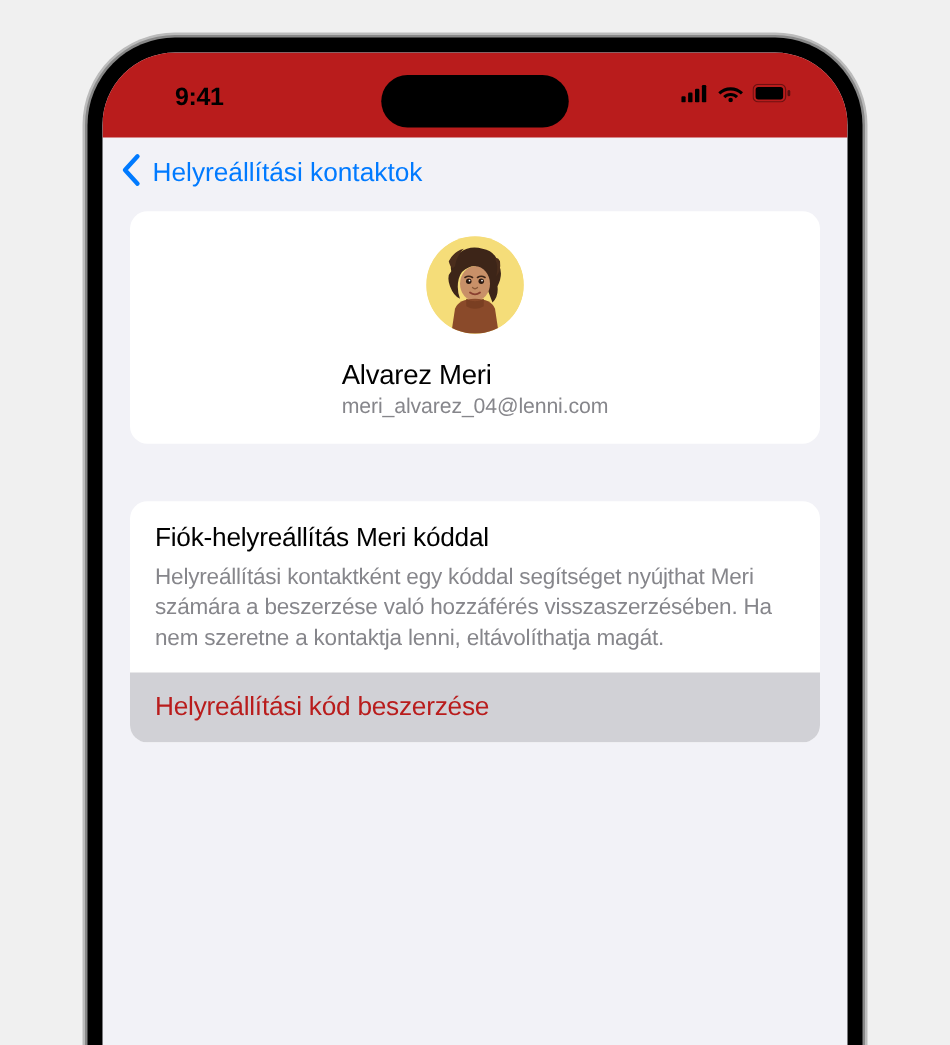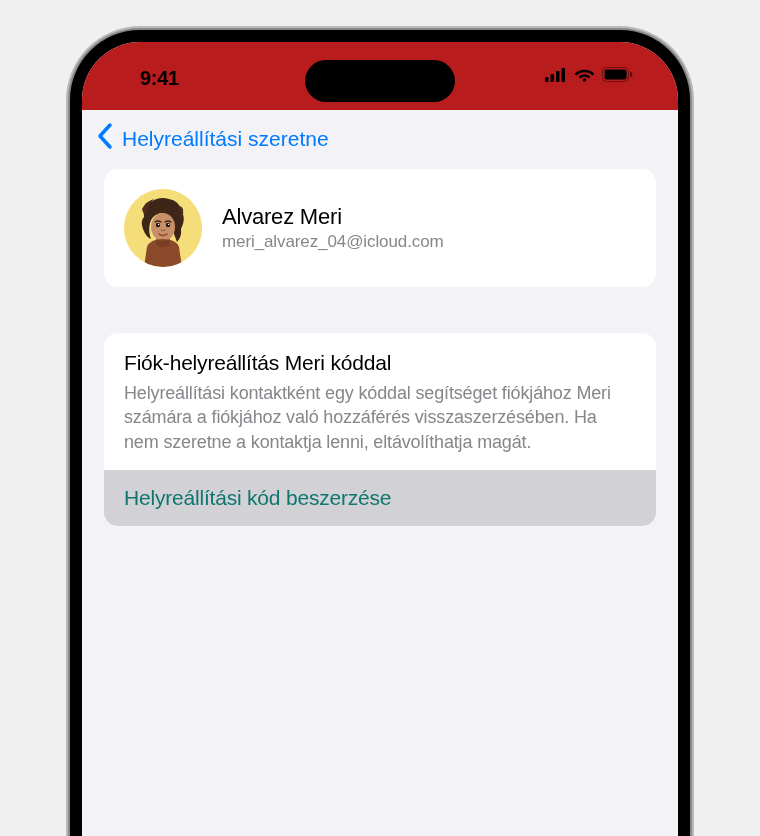--- a/index.html
+++ b/index.html
@@ -81,20 +81,21 @@
       font-size: 21px;
       font-weight: 400;
     }
     .content {
       padding: 0 22px;
     }
     .card {
       background: #fff;
       border-radius: 14px;
       overflow: hidden;
+      flex-direction: column;
     }
     .contact-card {
       padding: 20px 20px;
       display: flex;
       align-items: center;
       gap: 20px;
       margin-bottom: 46px;
     }
     .avatar {
       width: 78px;
@@ -144,21 +145,21 @@
       letter-spacing: -0.15px;
     }
     .action-row {
       padding: 16px 20px;
       font-size: 21px;
       letter-spacing: -0.2px;
       cursor: pointer;
     }
     .action-row.highlighted {
       background: #d1d1d6;
-      color: #0f766e;
+      color: #b91c1c;
     }
     .action-row.destructive {
       color: #ff3b30;
       border-top: 0.5px solid #e0e0e3;
     }
   </style>
 </head>
 <body>
 
 <div class="phone-frame">
@@ -192,21 +193,21 @@
         </span>
       </div>
     </div>
 
     <div class="nav-bar">
       <span class="back-chevron">
         <svg width="18" height="28" viewBox="0 0 18 28">
           <path d="M14 3 L4 14 L14 25" stroke="#007aff" stroke-width="3.5" fill="none" stroke-linecap="round" stroke-linejoin="round"></path>
         </svg>
       </span>
-      <span class="nav-title">Helyreállítási szeretne</span>
+      <span class="nav-title">Helyreállítási kontaktok</span>
     </div>
 
     <div class="content">
 
       <div class="card contact-card">
         <div class="avatar">
           <svg viewBox="0 0 78 78">
             <circle cx="39" cy="39" r="39" fill="#f5dd79"></circle>
             <path d="M20 28 Q18 18 27 13 Q35 7 45 10 Q56 12 58 23 Q62 30 57 40 Q58 48 53 53 Q50 45 48 40 Q46 32 44 28 Q40 22 34 25 Q28 27 26 34 Q24 42 27 50 Q22 48 19 40 Q16 32 20 28 Z" fill="#3d2518"></path>
             <ellipse cx="39" cy="38" rx="12" ry="14" fill="#c89068"></ellipse>
@@ -219,27 +220,27 @@
             <path d="M37 41 Q39 43 41 41" stroke="#8a5a3a" stroke-width="1" fill="none" stroke-linecap="round"></path>
             <path d="M35 45 Q39 48 43 45" stroke="#8a4030" stroke-width="1.5" fill="none" stroke-linecap="round"></path>
             <path d="M23 58 Q26 50 39 50 Q52 50 55 58 L58 78 L20 78 Z" fill="#8a4a2a"></path>
             <path d="M32 50 Q39 54 46 50 L46 56 Q39 60 32 56 Z" fill="#7a3f22"></path>
             <path d="M18 20 Q22 12 30 10 Q24 16 23 24 Q20 28 18 20 Z" fill="#4a2d1c"></path>
             <path d="M55 18 Q58 24 56 32 Q60 28 59 20 Q57 16 55 18 Z" fill="#4a2d1c"></path>
           </svg>
         </div>
         <div class="contact-info">
           <div class="contact-name">Alvarez Meri</div>
-          <div class="contact-email">meri_alvarez_04@icloud.com</div>
+          <div class="contact-email">meri_alvarez_04@lenni.com</div>
         </div>
       </div>
 
       <div class="card recovery-card">
         <div class="recovery-header">
           <div class="recovery-title">Fiók-helyreállítás Meri kóddal</div>
-          <div class="recovery-desc">Helyreállítási kontaktként egy kóddal segítséget fiókjához Meri számára a fiókjához való hozzáférés visszaszerzésében. Ha nem szeretne a kontaktja lenni, eltávolíthatja magát.</div>
+          <div class="recovery-desc">Helyreállítási kontaktként egy kóddal segítséget nyújthat Meri számára a beszerzése való hozzáférés visszaszerzésében. Ha nem szeretne a kontaktja lenni, eltávolíthatja magát.</div>
         </div>
         <div class="action-row highlighted">Helyreállítási kód beszerzése</div>
       </div>
 
     </div>
   </div>
 </div>
 
 </body></html>

